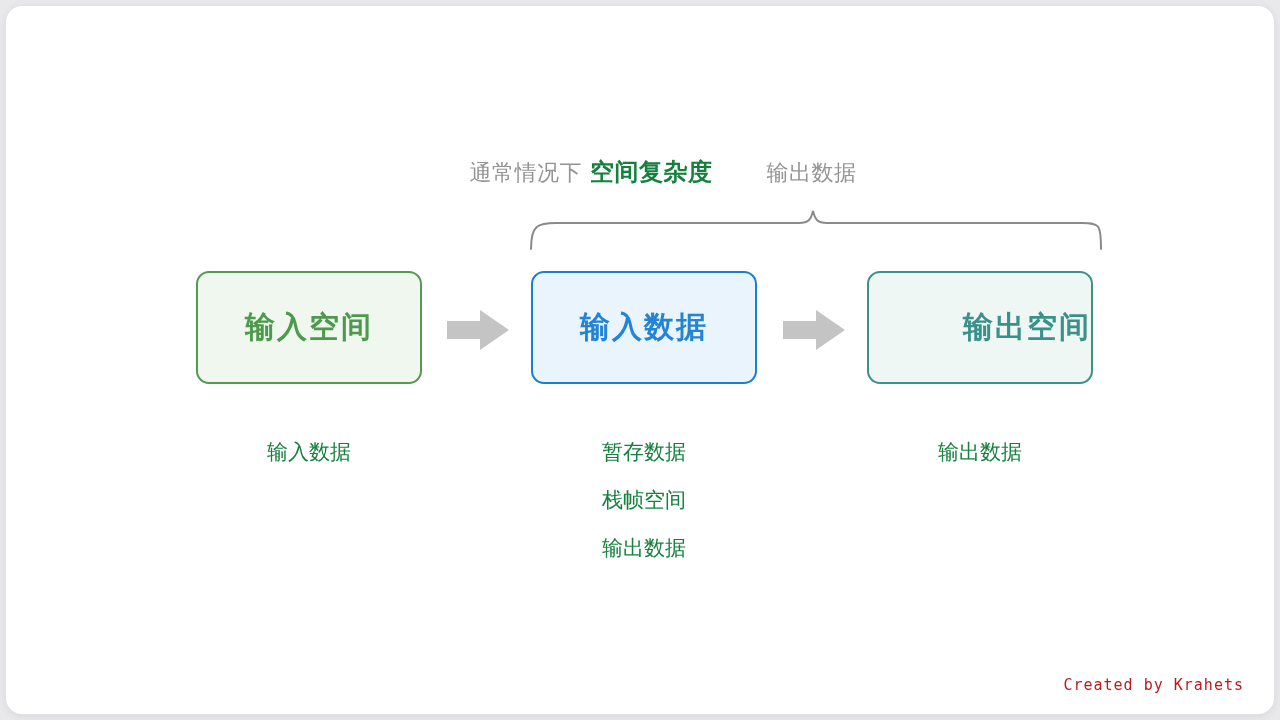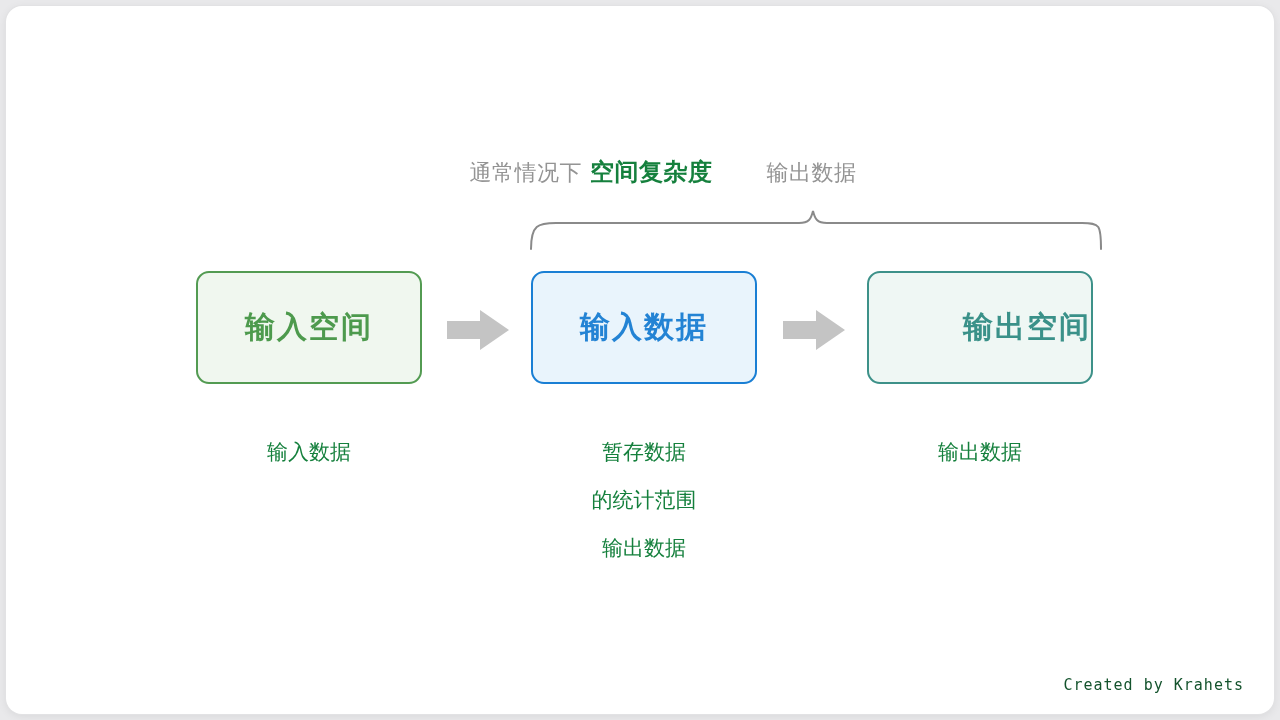--- a/index.html
+++ b/index.html
@@ -97,21 +97,21 @@
   #caption-output { left: 861px; }
   .caption-line { display: block; }
 
   
   #footer-credit {
     position: absolute;
     right: 30px;
     bottom: 20px;
     font-family: "DejaVu Sans Mono", "Liberation Mono", monospace;
     font-size: 15px;
-    color: #14532d;
+    color: #b91c1c;
     letter-spacing: 1px;
   }
 </style>
 </head>
 <body>
 
 <div id="canvas">
 
   <div id="brace-caption">
     <span class="plain">通常情况下</span><span class="strong">空间复杂度</span><span class="plain">输出数据</span>
@@ -146,21 +146,21 @@
   <div class="box" id="box-output">
     <span>输出空间</span>
   </div>
 
   <div class="caption-group" id="caption-input">
     <span class="caption-line">输入数据</span>
   </div>
 
   <div class="caption-group" id="caption-temp">
     <span class="caption-line">暂存数据</span>
-    <span class="caption-line">的统计范围</span>
+    <span class="caption-line">栈帧空间</span>
     <span class="caption-line">输出数据</span>
   </div>
 
   <div class="caption-group" id="caption-output">
     <span class="caption-line">输出数据</span>
   </div>
 
   <div id="footer-credit">Created by Krahets</div>
 
 </div>

